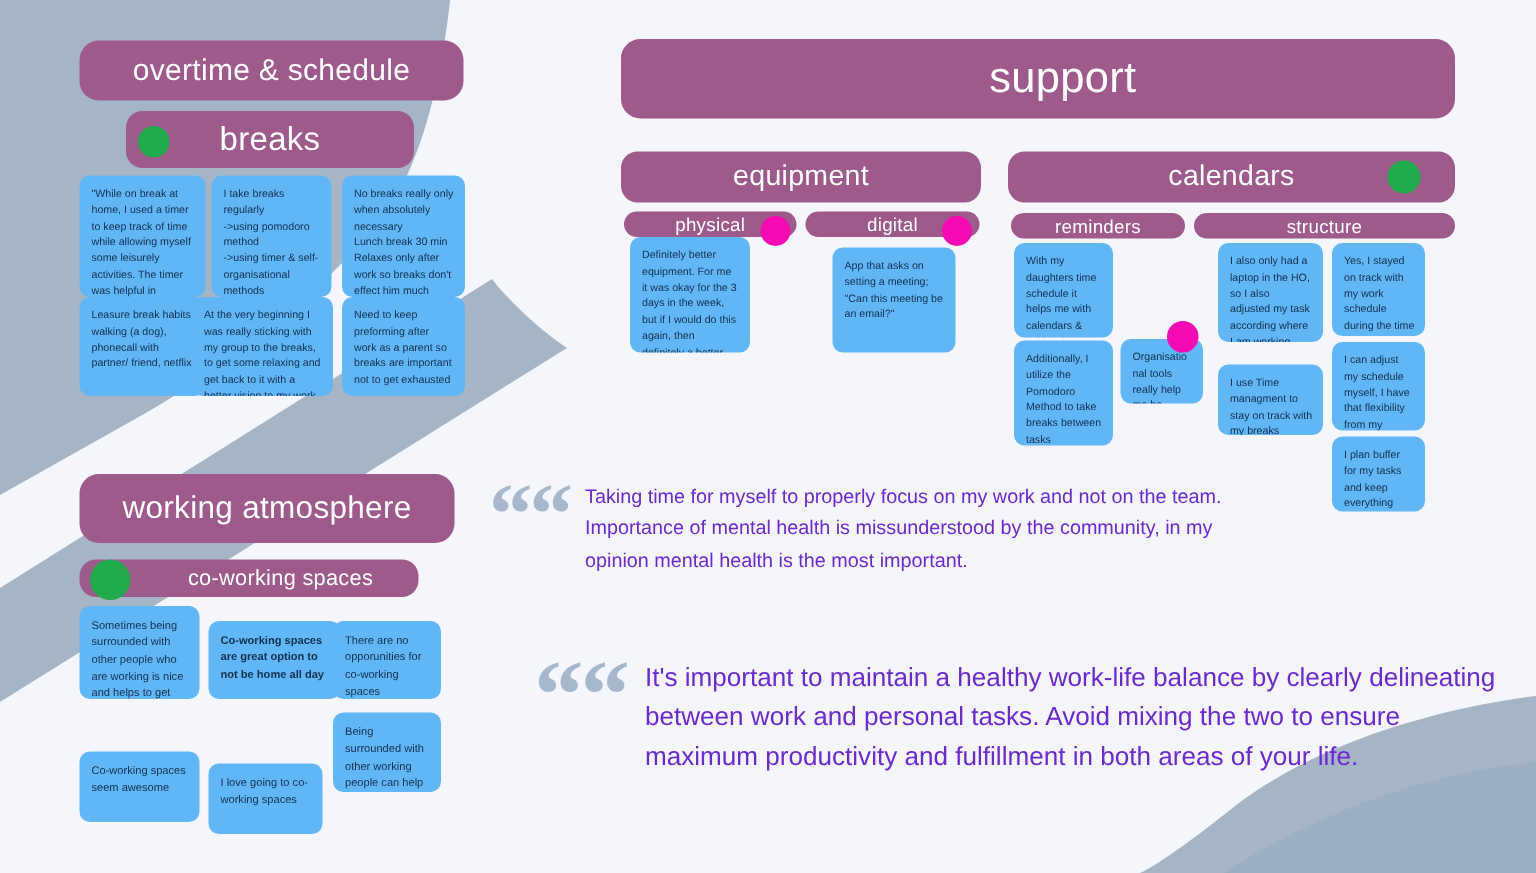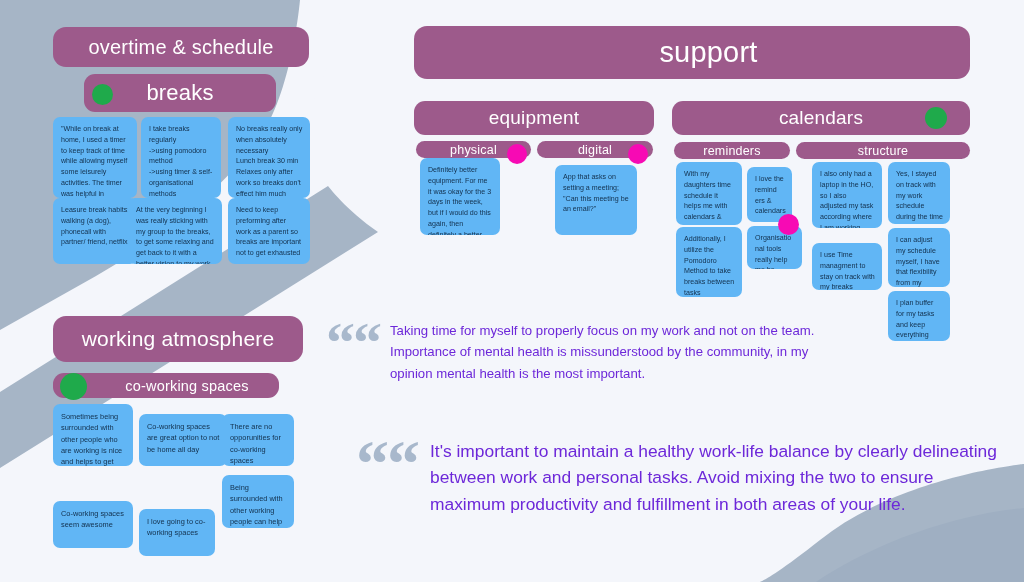--- a/index.html
+++ b/index.html
@@ -153,42 +153,41 @@
   <span class="dot green" style="left:925px; top:107px; width:22px; height:22px;"></span>
 
   <div class="pill subsub" style="left:674px; top:142px; width:116px; height:17px;">
     <span class="pill-label">reminders</span>
   </div>
   <div class="pill subsub" style="left:796px; top:142px; width:174px; height:17px;">
     <span class="pill-label">structure</span>
   </div>
 
   <div class="note" style="left:676px; top:162px; width:66px; height:63px;">With my daughters time schedule  it helps me with calendars &amp; writing the deadline down.</div>
-  <div class="note" style="left:747px; top:167px; width:45px; height:55px;">I love the remind ers &amp; calendars</div>
   <div class="note" style="left:676px; top:227px; width:66px; height:70px;">Additionally, I utilize the Pomodoro Method to take breaks between tasks throughout the day.</div>
   <div class="note" style="left:747px; top:226px; width:55px; height:43px;">Organisatio nal tools really help me be organized</div>
   <span class="dot magenta" style="left:778px; top:214px; width:21px; height:21px;"></span>
 
   <div class="note" style="left:812px; top:162px; width:70px; height:66px;">I also only had a laptop in the HO, so I also adjusted my task according where I am working during the week.</div>
   <div class="note" style="left:888px; top:162px; width:62px; height:62px;">Yes, I stayed on track with my work schedule during the time I worked in the HO.</div>
   <div class="note" style="left:812px; top:243px; width:70px; height:47px;">I use Time managment to stay on track with my breaks</div>
   <div class="note" style="left:888px; top:228px; width:62px; height:59px;"> I can adjust my schedule myself, I have that flexibility from my employer.</div>
   <div class="note" style="left:888px; top:291px; width:62px; height:50px;">I plan buffer for my tasks and keep everything organised</div>
 
   <div class="pill main" style="left:53px; top:316px; width:250px; height:46px; font-size:21px;">
     <span class="pill-label">working atmosphere</span>
   </div>
 
   <div class="pill sub" style="left:53px; top:373px; width:226px; height:25px; font-size:14.5px;">
     <span class="pill-label" style="margin-left:42px;">co-working spaces</span>
   </div>
   <span class="dot green" style="left:60px; top:373px; width:27px; height:27px;"></span>
 
   <div class="note big" style="left:53px; top:404px; width:80px; height:62px;">Sometimes being surrounded with other people who are working is nice and helps to get into the working atmosphere</div>
-  <div class="note big" style="left:139px; top:414px; width:88px; height:52px;">Co-working spaces are great option to not be home all day</div>
+  <div class="note big" style="left:139px; top:414px; width:88px; height:52px;font-weight:bold;">Co-working spaces are great option to not be home all day</div>
   <div class="note big" style="left:222px; top:414px; width:72px; height:52px;">There are no opporunities for co-working spaces</div>
 
   <div class="note big" style="left:53px; top:481px; width:80px; height:47px;margin-top:20px;">Co-working spaces seem awesome</div>
   <div class="note big" style="left:139px; top:481px; width:76px; height:47px;margin-top:28px;">I love going to co-working spaces</div>
   <div class="note big" style="left:222px; top:475px; width:72px; height:53px;">Being surrounded with other working people can help with geting in that mood</div>
 
   <div class="quote one" style="left:326px; top:320px;">
     <span class="qmark">““</span>
     <span class="qtext">Taking time for myself to properly focus on my work and not on the team. Importance of mental health is missunderstood by the community, in my opinion mental health is the most important.</span>
   </div>

